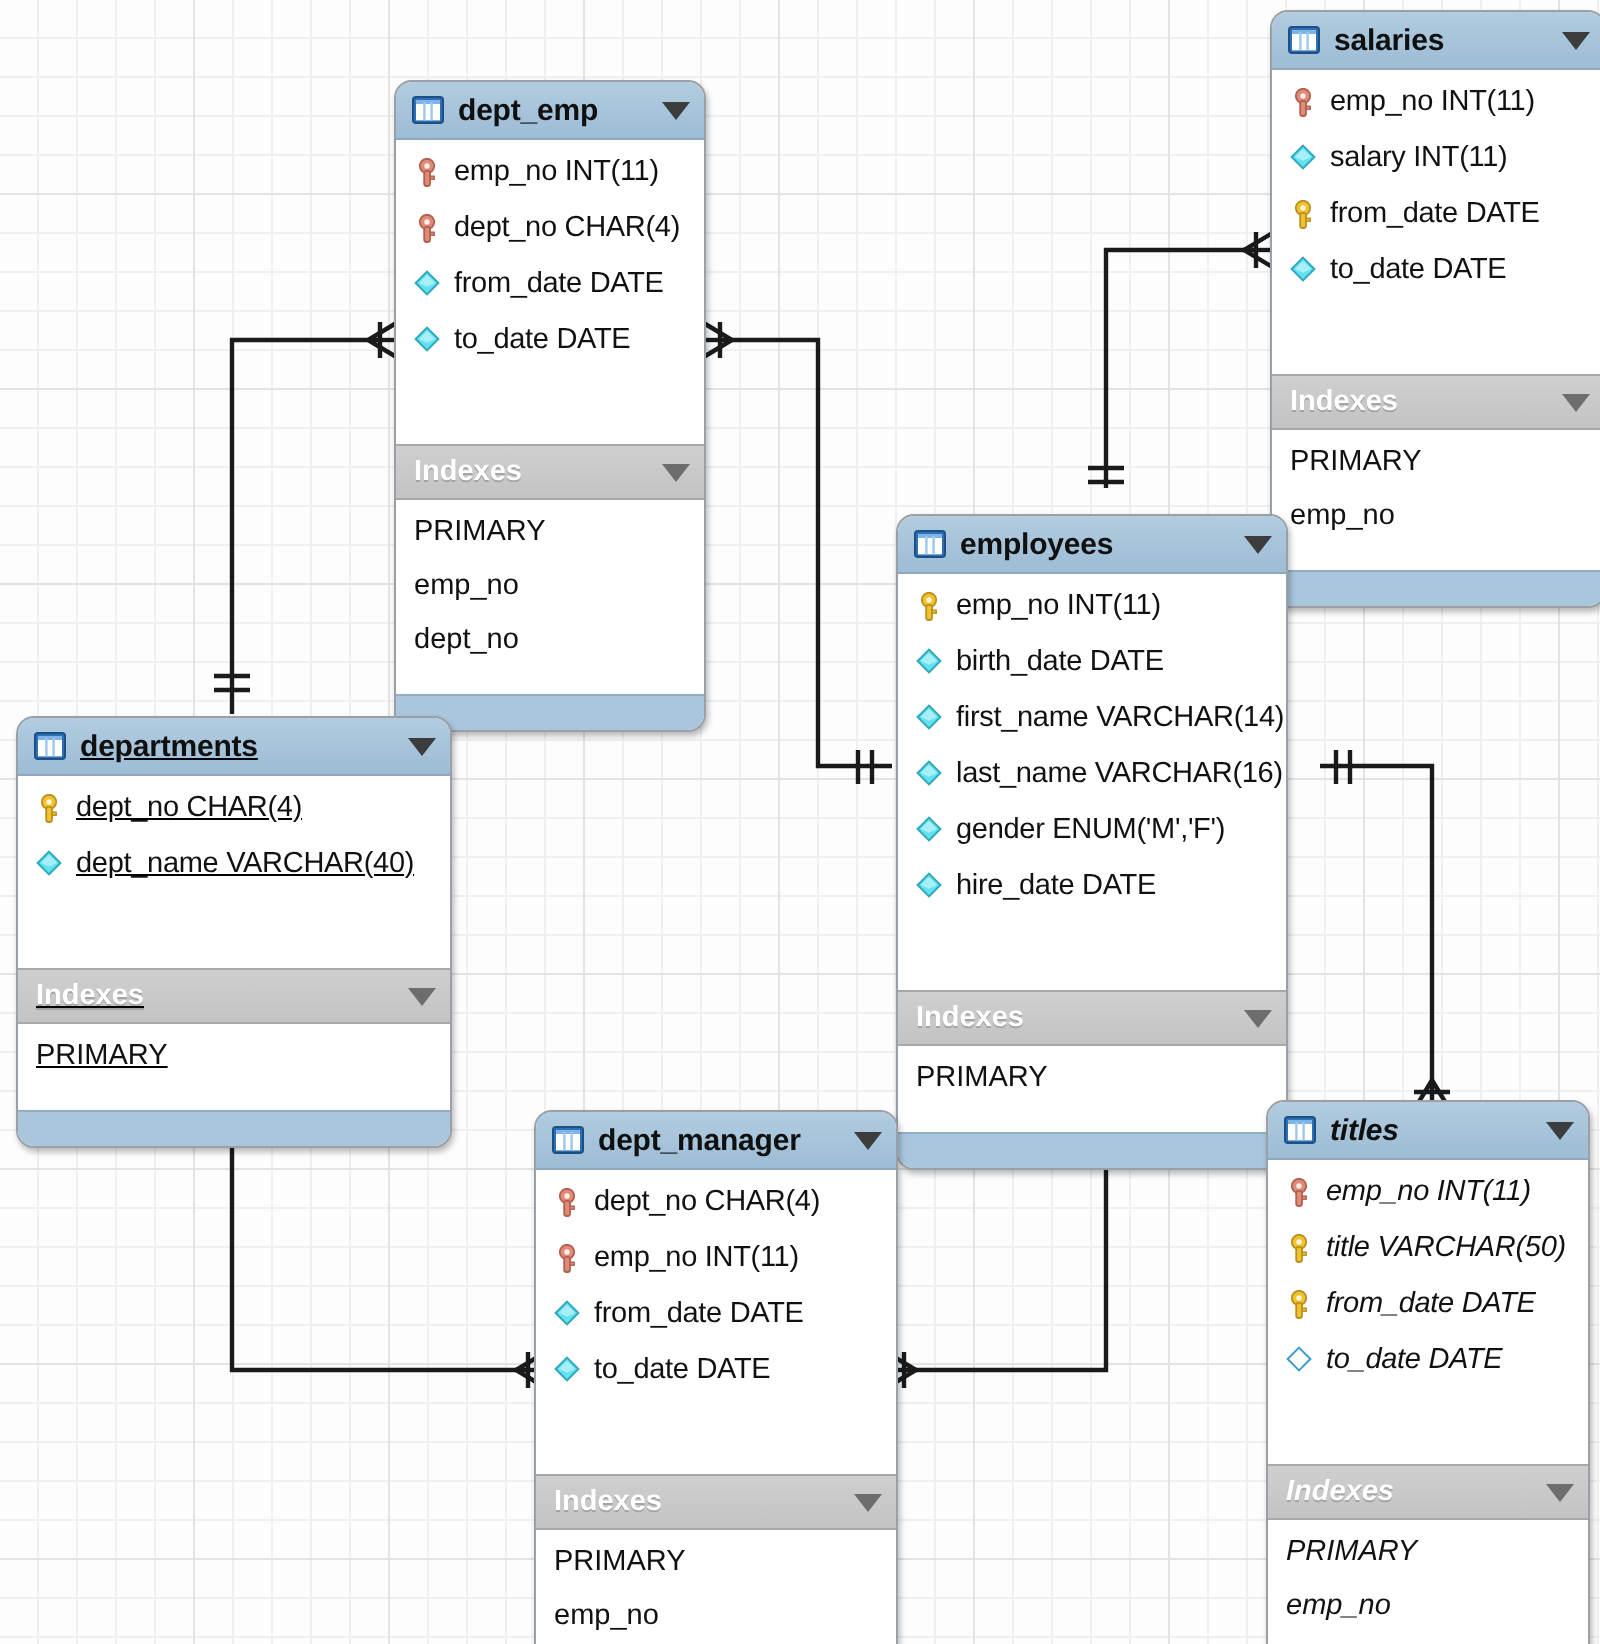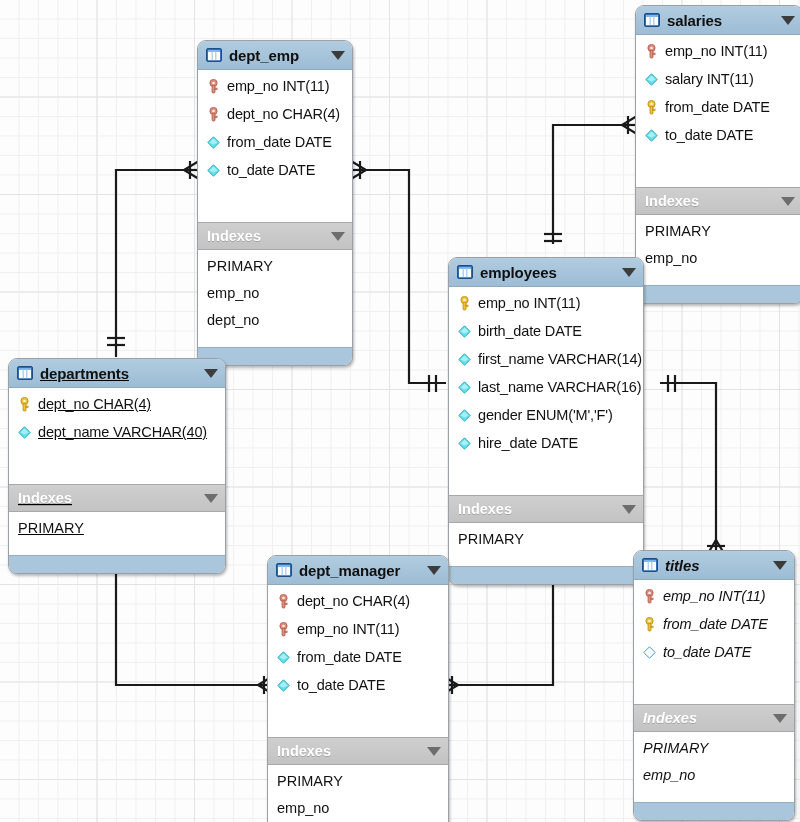--- a/index.html
+++ b/index.html
@@ -520,20 +520,29 @@
               </svg></span>
             <span class="col-text">emp_no INT(11)</span>
           </div>
           <div class="col-row">
             <span class="col-ico"><svg width="13" height="15" viewBox="0 0 13 15">
                 <circle cx="6.5" cy="4" r="3.6" fill="#f2c12e" stroke="#b8901b" stroke-width="0.9"></circle>
                 <circle cx="6.5" cy="4" r="1.35" fill="#ffffff" fill-opacity="0.85"></circle>
                 <rect x="5.1" y="6.4" width="2.9" height="7.6" rx="1.1" fill="#f2c12e" stroke="#b8901b" stroke-width="0.9"></rect>
                 <rect x="8" y="9.1" width="2.1" height="1.5" fill="#f2c12e" stroke="#b8901b" stroke-width="0.7"></rect>
               </svg></span>
+            <span class="col-text">title VARCHAR(50)</span>
+          </div>
+          <div class="col-row">
+            <span class="col-ico"><svg width="13" height="15" viewBox="0 0 13 15">
+                <circle cx="6.5" cy="4" r="3.6" fill="#f2c12e" stroke="#b8901b" stroke-width="0.9"></circle>
+                <circle cx="6.5" cy="4" r="1.35" fill="#ffffff" fill-opacity="0.85"></circle>
+                <rect x="5.1" y="6.4" width="2.9" height="7.6" rx="1.1" fill="#f2c12e" stroke="#b8901b" stroke-width="0.9"></rect>
+                <rect x="8" y="9.1" width="2.1" height="1.5" fill="#f2c12e" stroke="#b8901b" stroke-width="0.7"></rect>
+              </svg></span>
             <span class="col-text">from_date DATE</span>
           </div>
           <div class="col-row">
             <span class="col-ico"><svg width="13" height="13" viewBox="0 0 13 13">
                 <path d="M6.5 0.8 L12.2 6.5 L6.5 12.2 L0.8 6.5 Z" fill="none" stroke="#3f9ad0" stroke-width="1"></path>
               </svg></span>
             <span class="col-text">to_date DATE</span>
           </div>
         </div>
         <div class="idx-header">

